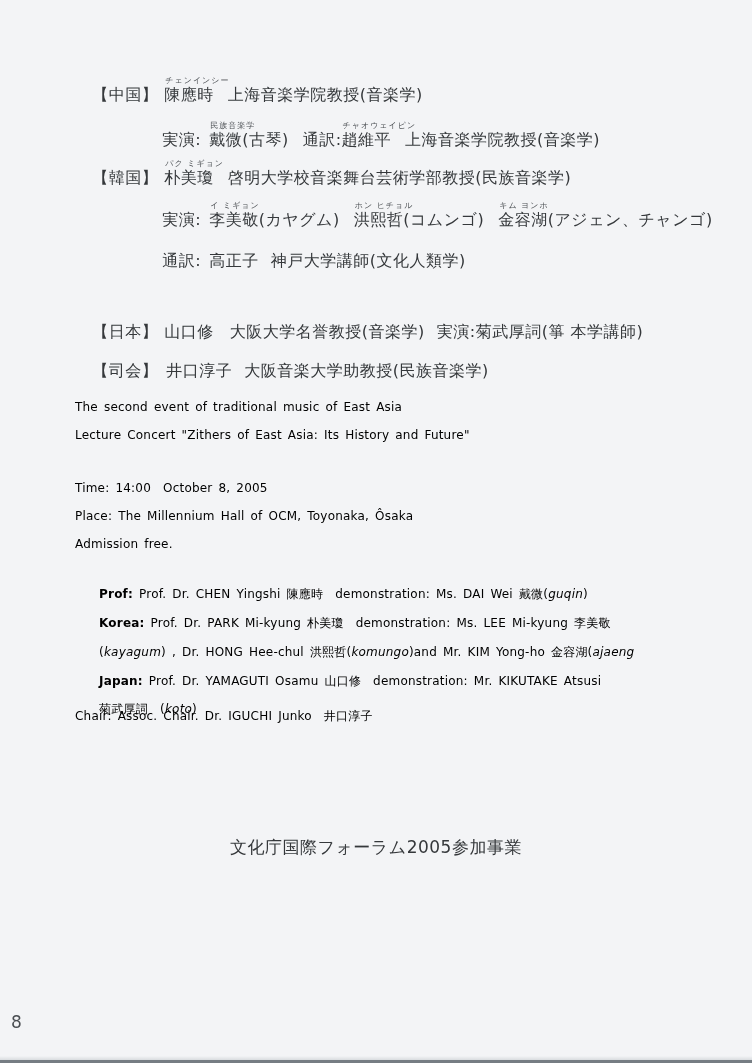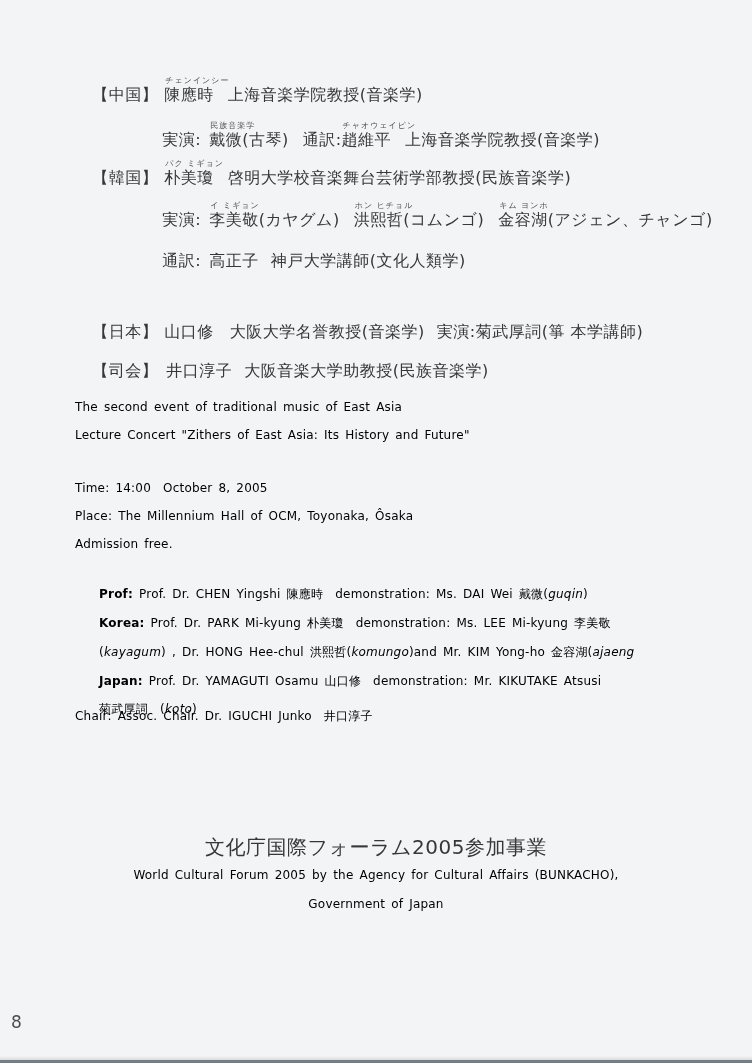--- a/index.html
+++ b/index.html
@@ -124,22 +124,20 @@
   <div class="line en" style="left:75px; top:648px;">
     <span class="bold">Japan:</span><span> Prof. Dr. YAMAGUTI Osamu 山口修  demonstration: Mr. KIKUTAKE Atsusi</span>
   </div>
 
   <div class="line en" style="left:75px; top:676px;">
     <span>菊武厚詞　(</span><span class="italic">koto</span><span>)</span>
   </div>
 
   <div class="line en" style="left:75px; top:705px;">Chair: Assoc. Chair. Dr. IGUCHI Junko  井口淳子</div>
 
-  <div class="line centered" style="top:836px; font-size:20px;">文化庁国際フォーラム2005参加事業</div>
-  <div class="line en centered" style="top:864px;">World Cultural Forum 2005 by the Agency for Cultural Affairs (BUNKACHO),</div>
-  <div class="line en centered" style="top:893px;">Government of Japan</div>
+  <div class="line centered" style="top:836px; font-size:17px;">文化庁国際フォーラム2005参加事業</div>
 
   <div class="page-number">8</div>
 
   <div class="scan-edge-soft"></div>
   <div class="scan-edge"></div>
 
 </div>
 
 </body></html>

